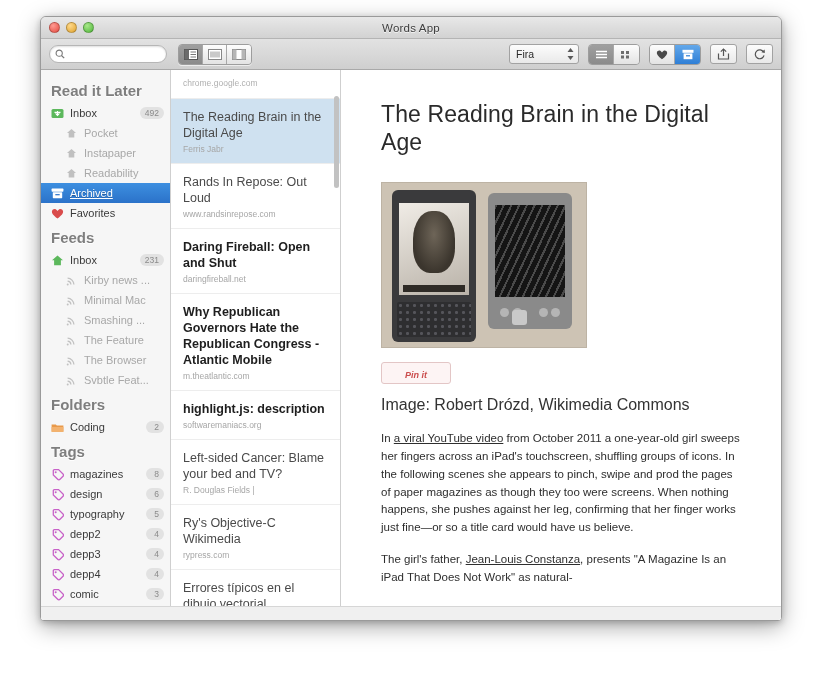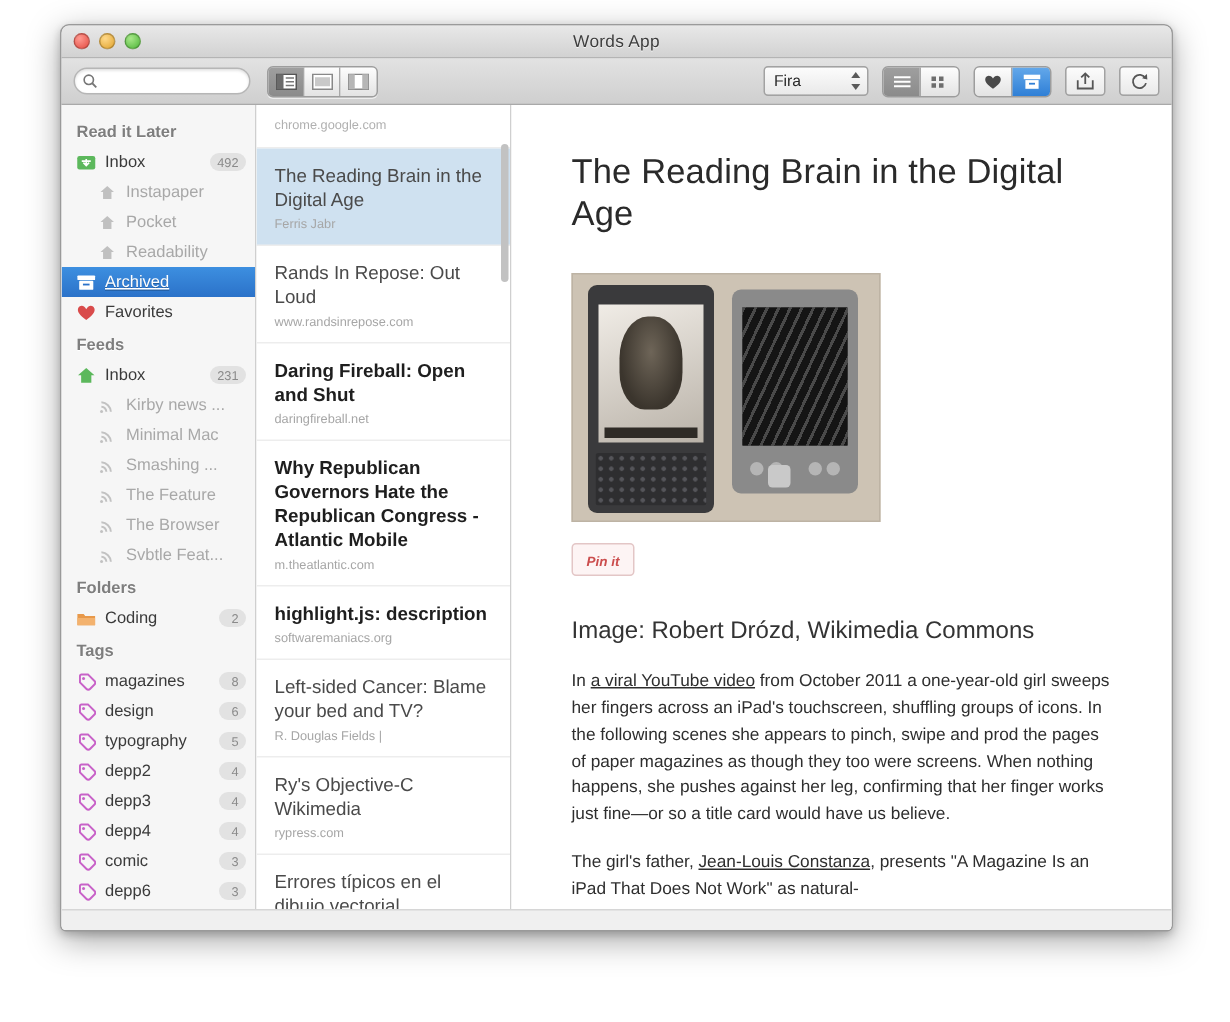--- a/index.html
+++ b/index.html
@@ -111,21 +111,21 @@
   
   .sidebar {
     width: 130px; flex:0 0 130px;
     background: #f6f6f6;
     border-right:1px solid #cfcfcf;
     overflow:hidden;
     padding-top: 6px;
     position:relative;
   }
   .sb-head {
-    font-size: 11px; color:#7e7e7e; font-weight:bold;
+    font-size: 15px; color:#7e7e7e; font-weight:bold;
     padding: 6px 0 4px 10px;
     text-shadow:0 1px 0 #fff;
   }
   .sb-row {
     height: 20px; display:flex; align-items:center;
     padding-left: 10px; padding-right:6px;
     font-size: 11px; color:#3a3a3a;
   }
   .sb-row.sub { padding-left: 24px; color:#a8a8a8; }
   .sb-row.sel { background: linear-gradient(#3d8fe0,#2b72c9); color:#fff;text-decoration:underline; }
@@ -168,21 +168,21 @@
     flex:1; background:#fff; overflow:hidden; position:relative;
     padding: 30px 36px 0 40px;
   }
   .art-title {
     font-size: 23px; line-height:1.22; color:#2a2a2a; font-weight:normal;
     margin-bottom: 26px; letter-spacing:.1px;
   }
   .art-figure { width: 206px; margin: 0 0 14px 0; }
   .pinit {
     display:inline-block; border:1px solid #e3c6c6; border-radius:3px;
-    background:#fdf4f4; padding:1px 9px; margin-bottom:28px;
+    background:#fdf4f4; padding:1px 23px; margin-bottom:12px;
   }
   .pinit span { font-size:9px; color:#cb4d4d; font-style:italic; font-weight:bold; }
   .caption { font-size:16px; color:#333; margin-bottom:16px; }
   .para { font-size:11.5px; line-height:1.55; color:#2e2e2e; margin-bottom:14px; }
   .para a { color:#2e2e2e; text-decoration:underline; }
 
   
   .photo {
     width:206px; height:166px; background:#cdc3b4;
     border:1px solid #bdb3a4; position:relative; overflow:hidden;
@@ -342,29 +342,29 @@
             </span>
             <span class="sb-label">Inbox</span>
             <span class="badge">492</span>
           </div>
           <div class="sb-row sub">
             <span class="sb-ico">
               <svg width="13" height="13" viewBox="0 0 13 13">
                 <path d="M6.5 2 11 6h-1.7v4.6H3.7V6H2z" fill="#c0c0c0"></path>
               </svg>
             </span>
+            <span class="sb-label">Pocket</span>
+          </div>
+          <div class="sb-row sub">
+            <span class="sb-ico">
+              <svg width="13" height="13" viewBox="0 0 13 13">
+                <path d="M6.5 2 11 6h-1.7v4.6H3.7V6H2z" fill="#c0c0c0"></path>
+              </svg>
+            </span>
             <span class="sb-label">Instapaper</span>
-          </div>
-          <div class="sb-row sub">
-            <span class="sb-ico">
-              <svg width="13" height="13" viewBox="0 0 13 13">
-                <path d="M6.5 2 11 6h-1.7v4.6H3.7V6H2z" fill="#c0c0c0"></path>
-              </svg>
-            </span>
-            <span class="sb-label">Pocket</span>
           </div>
           <div class="sb-row sub">
             <span class="sb-ico">
               <svg width="13" height="13" viewBox="0 0 13 13">
                 <path d="M6.5 2 11 6h-1.7v4.6H3.7V6H2z" fill="#c0c0c0"></path>
               </svg>
             </span>
             <span class="sb-label">Readability</span>
           </div>
           <div class="sb-row sel">

